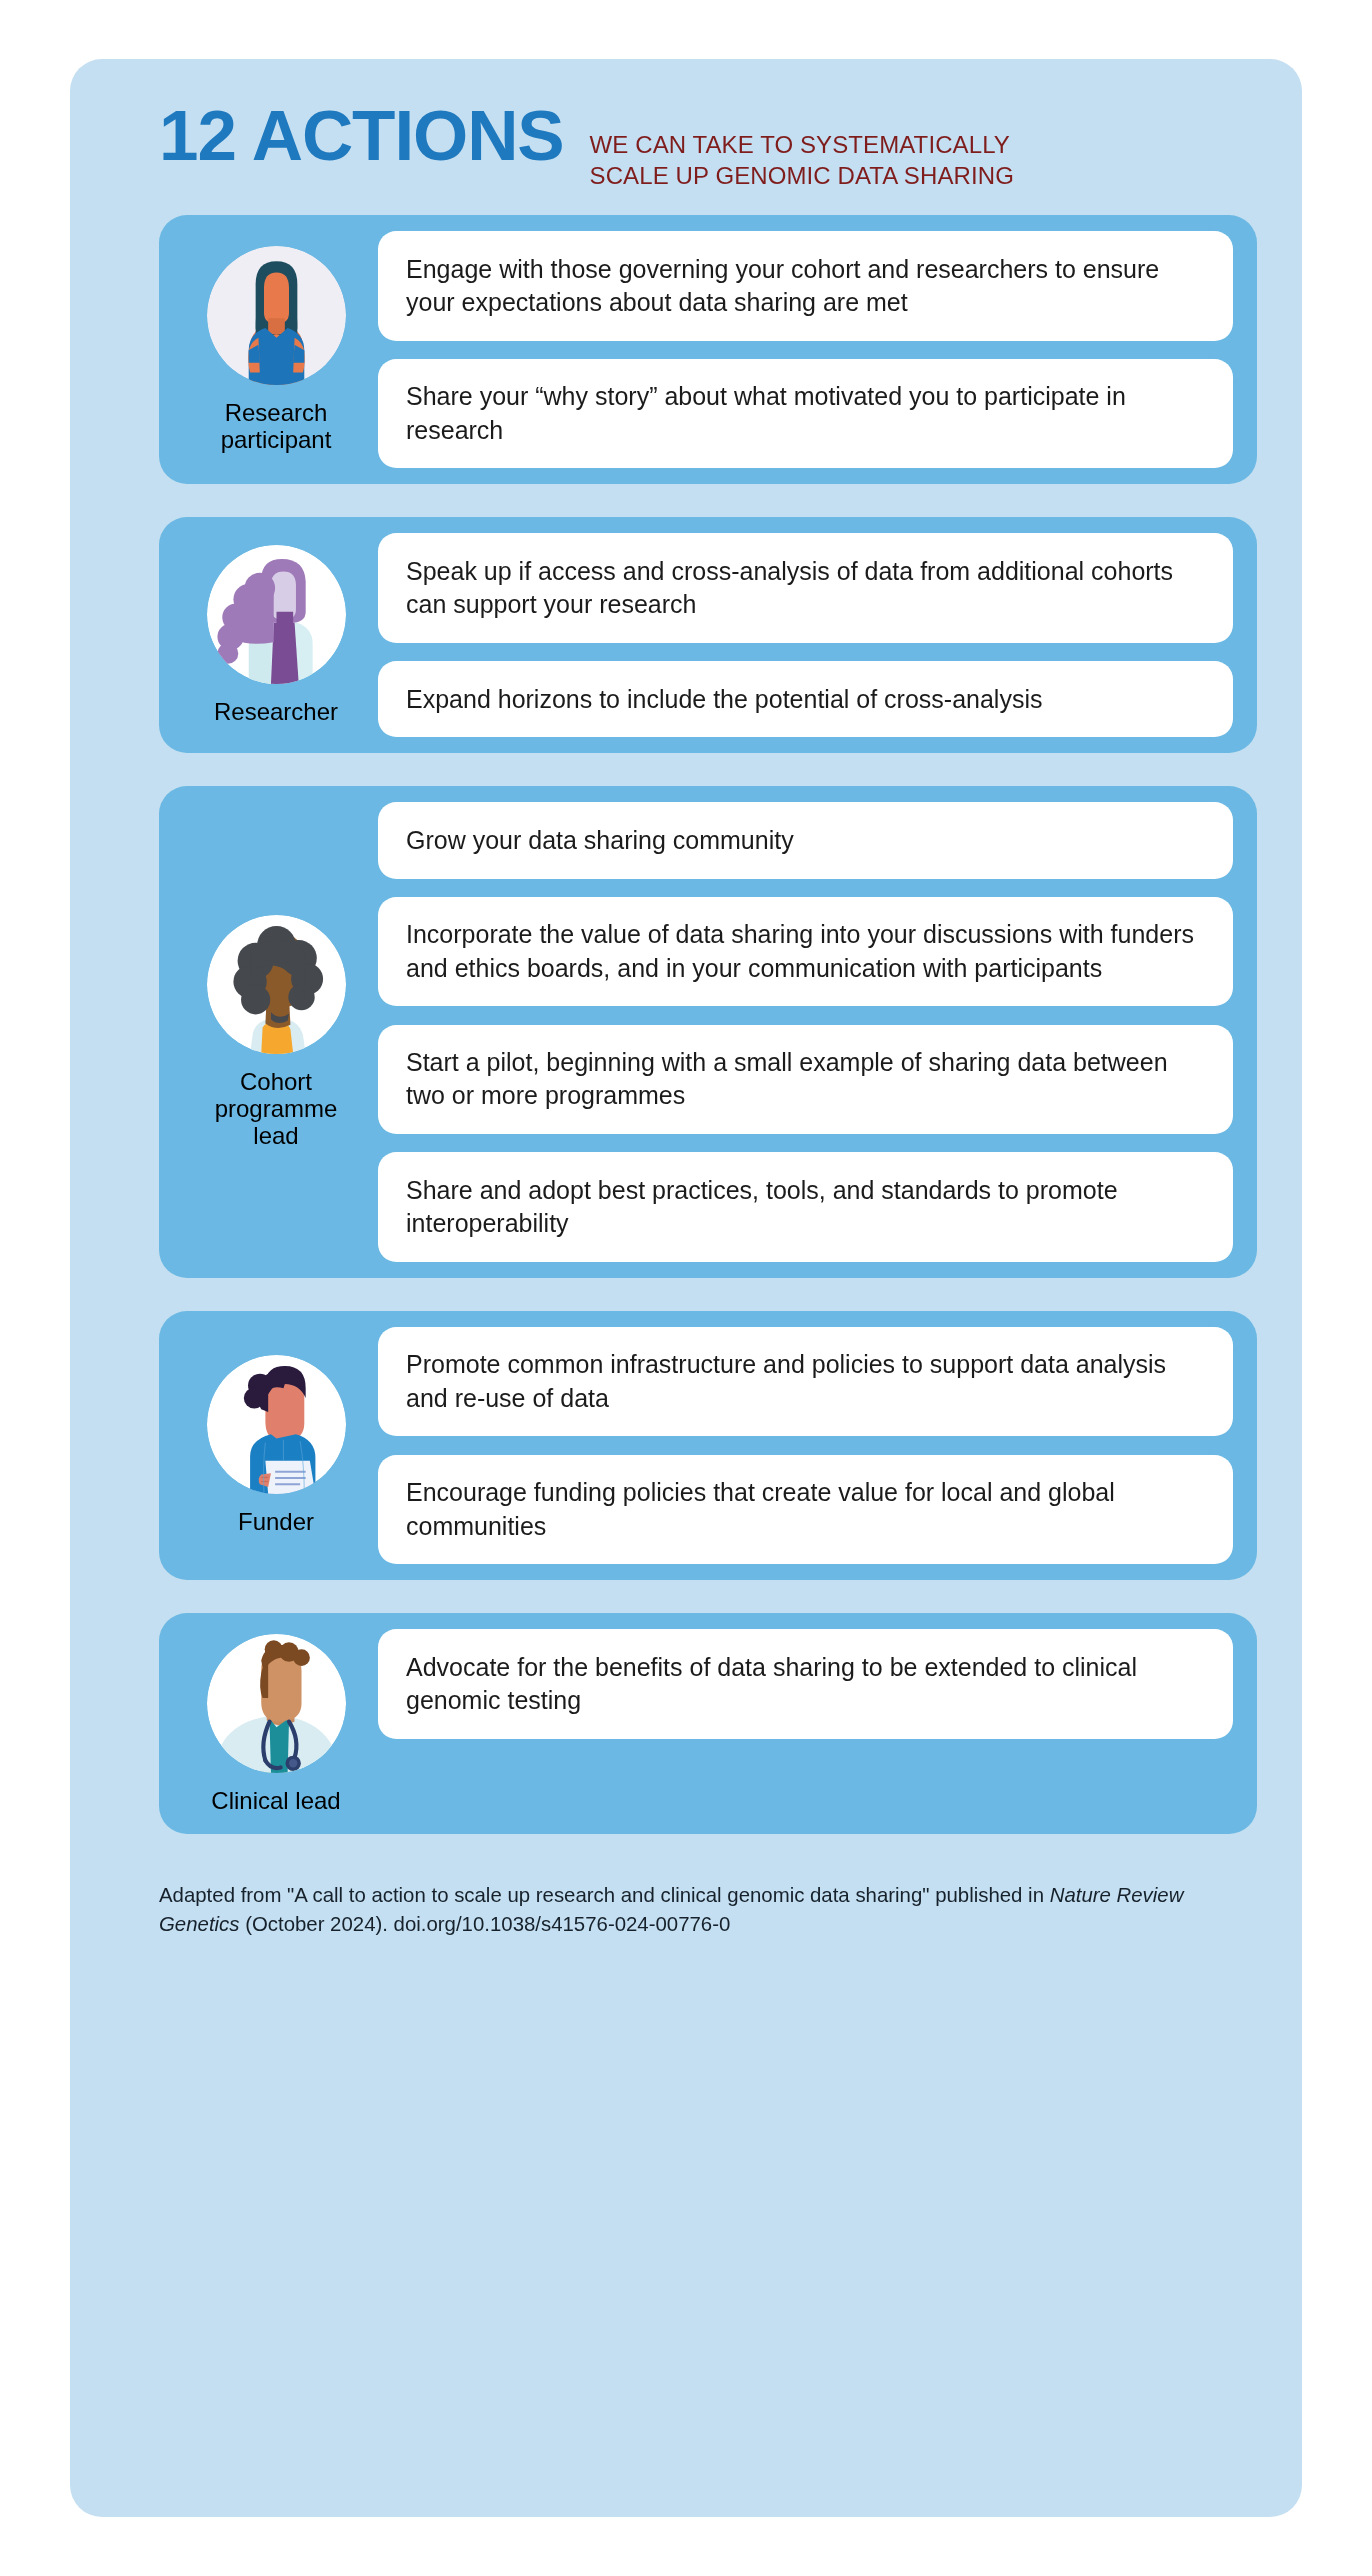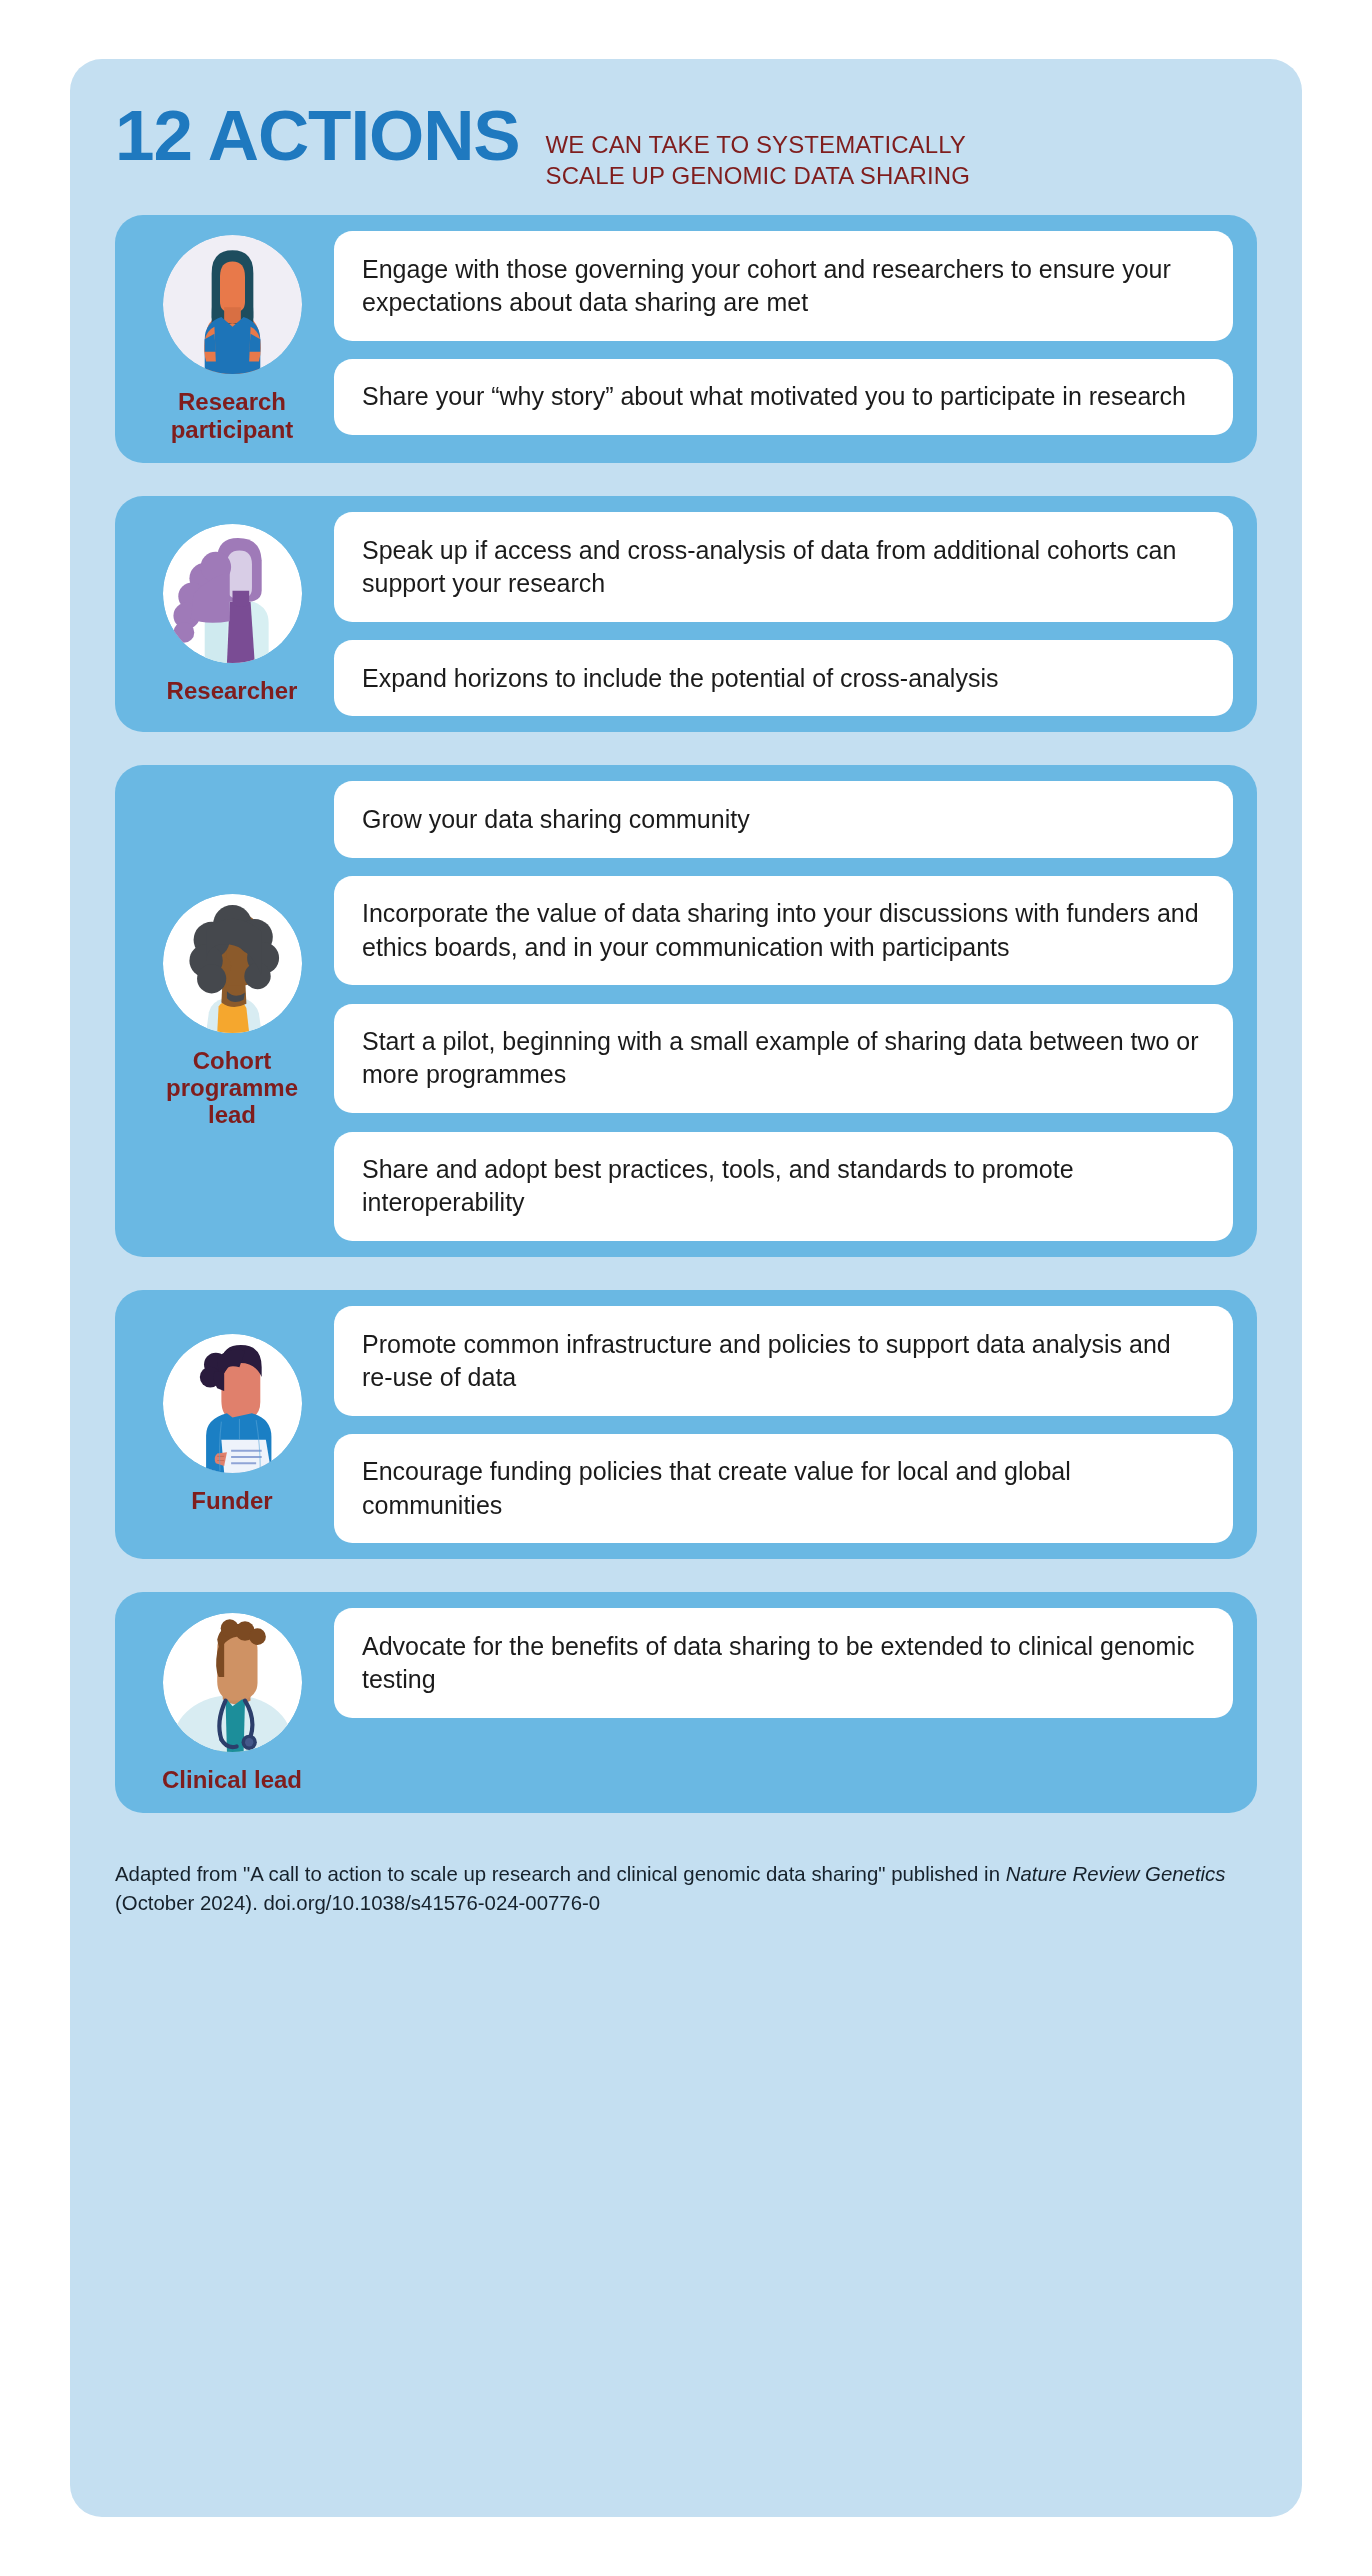--- a/index.html
+++ b/index.html
@@ -13,20 +13,21 @@
   
   #poster {
     position: absolute;
     left: 70px;
     top: 59px;
     width: 1232px;
     height: 2458px;
     background: #c4dff1;
     border-radius: 32px;
     overflow: hidden;
+    padding-left: 44px;
   }
 
   
   .header {
     position: relative;
     height: 156px;
     padding: 0 0 0 45px;
   }
   .header-row {
     display: flex;
@@ -77,22 +78,22 @@
     height: 139px;
     border-radius: 50%;
     overflow: hidden;
     position: relative;
     flex: 0 0 auto;
   }
   .avatar svg { display: block; width: 100%; height: 100%; }
   .role-label {
     margin-top: 14px;
     font-size: 24px;
-    font-weight: 700;
-    color: #7f1d1d;
+    font-weight: 400;
+    color: #000000;
     text-align: center;
     line-height: 1.14;
     white-space: pre-line;
   }
   .card-right {
     flex: 1 1 auto;
     display: flex;
     flex-direction: column;
     gap: 18.3px;
   }

